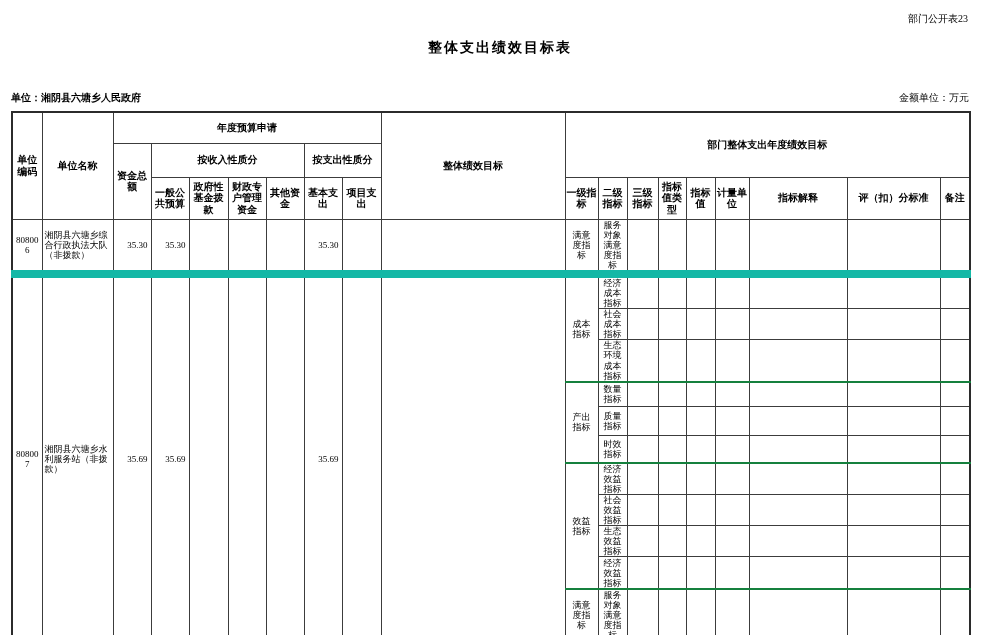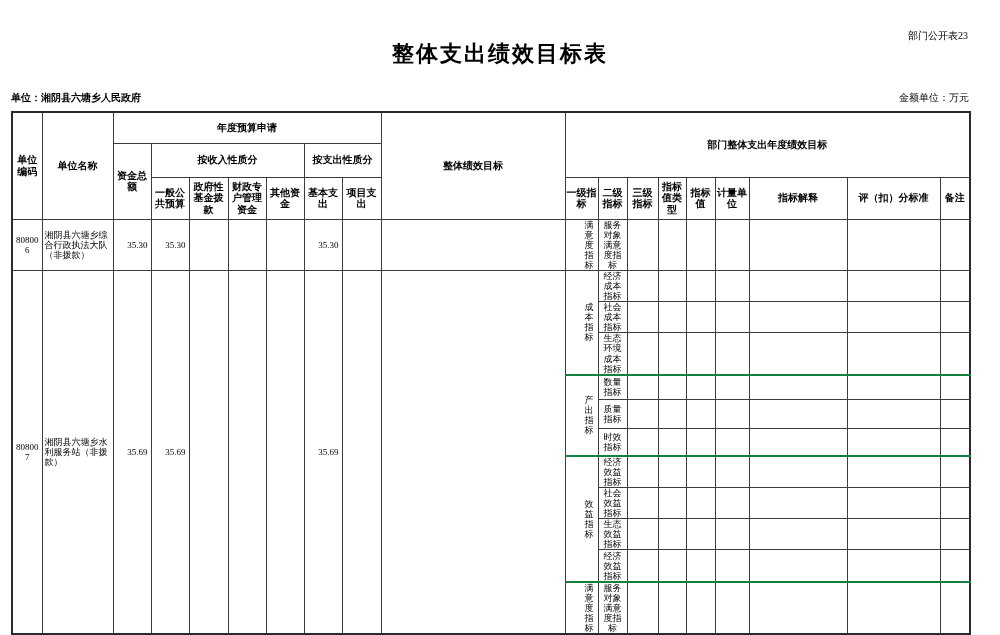--- a/index.html
+++ b/index.html
@@ -5,27 +5,27 @@
   * { margin:0; padding:0; box-sizing:border-box; }
   html,body { width:1000px; height:635px; }
   body {
     background:#ffffff;
     color:#000000;
     font-family:"Liberation Serif","DejaVu Serif",serif;
     position:relative;
     overflow:hidden;
   }
   .doc-ref {
-    position:absolute; top:29px; right:32px;
+    position:absolute; top:12px; right:32px;
     font-size:10px;
   }
   .doc-title {
     position:absolute; top:39px; left:0; width:1000px;
     text-align:center;
-    font-size:22px; font-weight:bold; letter-spacing:2px;
+    font-size:14px; font-weight:bold; letter-spacing:2px;
   }
   .subhead {
     position:absolute; top:91px; left:11px; width:958px;
     display:flex; justify-content:space-between; align-items:center;
     font-size:10px;
   }
   .subhead .unit-line { font-weight:bold; }
   table.perf {
     position:absolute; top:111px; left:11px;
     width:958px;
@@ -44,25 +44,25 @@
   }
   .perf th {
     font-weight:bold;
     text-align:center;
     font-size:10px;
     line-height:1.15;
   }
   .perf td.code { text-align:center; padding:0 1px; }
   .perf td.name { text-align:left; padding:4px 2px; }
   .perf td.num  { text-align:right; padding:0 3px 0 1px; }
-  .perf td.lvl1 { text-align:center; padding:0 19px; }
+  .perf td.lvl1 { text-align:center; padding:0 7px; }
   .perf td.lvl2 { text-align:center; padding:0 1px; }
   .perf td.blank { }
   
-  .perf tr.us > td { border-top:1px solid #14b8a6; }
+  .perf tr.us > td { border-top:8px solid #14b8a6; }
   .perf tr.gs > td { border-top:2px solid #15803d; }
 </style>
 </head>
 <body>
 
 <div class="doc-ref">部门公开表23</div>
 <div class="doc-title">整体支出绩效目标表</div>
 <div class="subhead">
   <span class="unit-line">单位：湘阴县六塘乡人民政府</span>
   <span class="amount-line">金额单位：万元</span>

